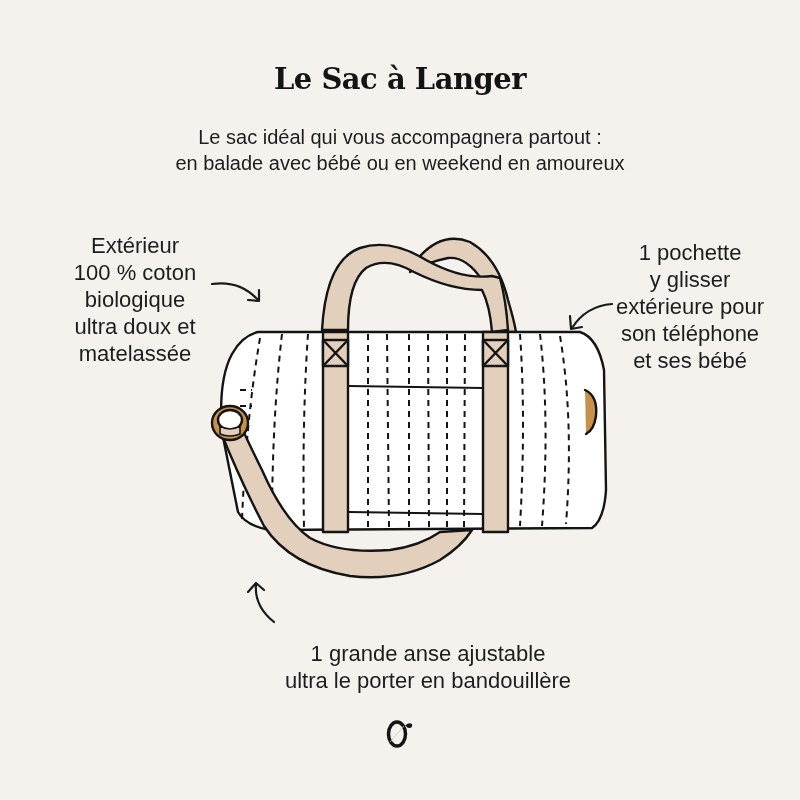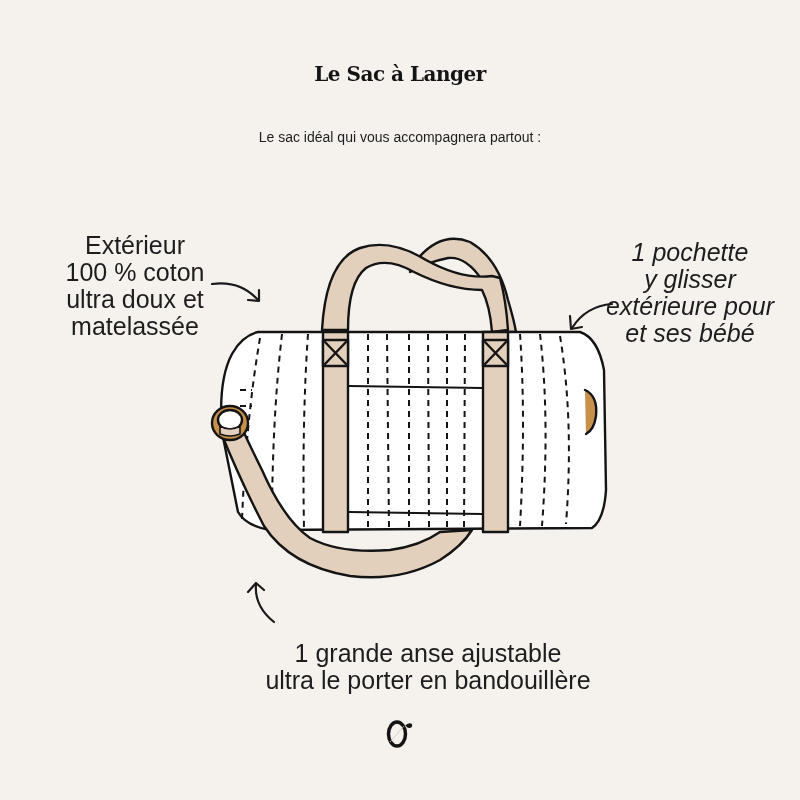--- a/index.html
+++ b/index.html
@@ -9,75 +9,78 @@
       position: relative;
       overflow: hidden;
       font-family: "DejaVu Sans", sans-serif;
       color: #1a1a1a;
     }
     .title {
       position: absolute; top: 62px; left: 0; width: 800px;
       text-align: center;
       font-family: "DejaVu Serif", serif;
       font-weight: bold;
-      font-size: 20px;
+      font-size: 29px;
       letter-spacing: -0.5px;
       color: #141414;
     }
     .subtitle {
       position: absolute; top: 124px; left: 0; width: 800px;
       text-align: center;
       font-family: "Liberation Sans", sans-serif;
-      font-size: 14px;
+      font-size: 20px;
       line-height: 26px;
       color: #1d1d1d;
     }
     .subtitle div { white-space: nowrap; }
     .note {
       position: absolute;
       text-align: center;
       font-family: "Liberation Sans", sans-serif;
-      font-size: 25px;
+      font-size: 22px;
       line-height: 27px;
       color: #1d1d1d;
     }
     .note div { white-space: nowrap; }
     .note-left { left: 40px; top: 232px; width: 190px; }
-    .note-right { left: 590px; top: 239px; width: 200px; font-style: italic; }
+    .note-right { left: 590px; top: 239px; width: 200px; }
     .note-bottom { left: 0; top: 640px; width: 800px; margin-left: 28px; }
     .bag {
       position: absolute; left: 200px; top: 220px;
       width: 420px; height: 380px;
     }
     .arrow { position: absolute; }
     .logo {
       position: absolute; left: 380px; top: 712px;
       width: 40px; height: 40px;
     }
   </style>
 </head>
 <body>
 
 <div class="title">Le Sac à Langer</div>
 
 <div class="subtitle">
   <div>Le sac idéal qui vous accompagnera partout :</div>
+  <div>en balade avec bébé ou en weekend en amoureux</div>
 </div>
 
 <div class="note note-left">
   <div>Extérieur</div>
   <div>100 % coton</div>
+  <div>biologique</div>
   <div>ultra doux et</div>
   <div>matelassée</div>
 </div>
 
 <div class="note note-right">
   <div>1 pochette</div>
   <div>y glisser</div>
   <div>extérieure pour</div>
+  <div>son téléphone</div>
   <div>et ses bébé</div>
 </div>
 
 <div class="note note-bottom">
   <div>1 grande anse ajustable</div>
   <div>ultra le porter en bandouillère</div>
 </div>
 
 <svg class="arrow" style="left:208px;top:278px" width="60" height="30" viewBox="0 0 60 30">
   <path d="M4 6 Q32 2 50 22" fill="none" stroke="#1a1a1a" stroke-width="2.2" stroke-linecap="round"></path>

